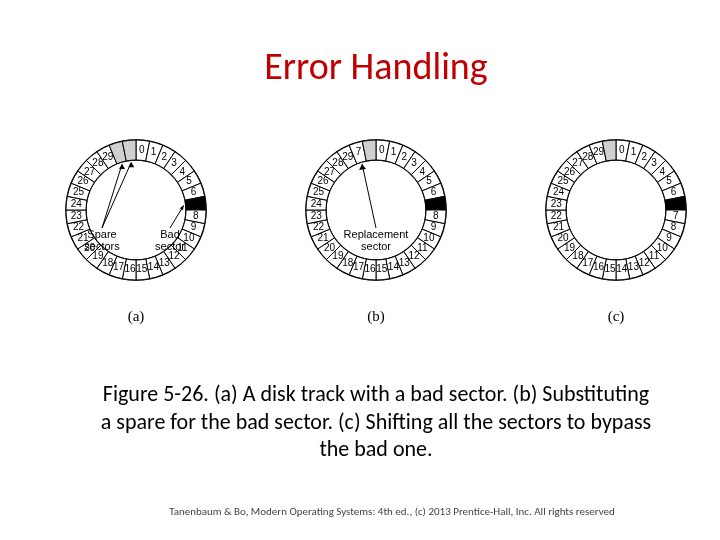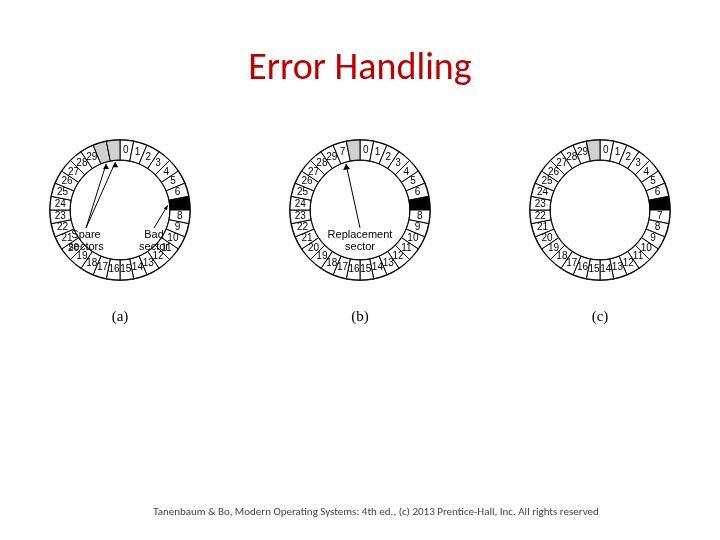--- a/index.html
+++ b/index.html
@@ -8,20 +8,21 @@
     width: 720px;
     height: 540px;
     background: #fff;
     font-family: Calibri, "Segoe UI", Arial, sans-serif;
     color: #000;
   }
   .slide {
     position: relative;
     width: 585px;
     height: 540px;
+    margin-left: 16px;
   }
   .title {
     position: absolute;
     top: 18px;
     left: 0;
     width: 720px;
     text-align: center;
     font-size: 38px;
     color: #c00000;
     font-weight: 400;
@@ -298,15 +299,16 @@
           <path d="M 61.110083688627846 21.797127138821836 A 70 70 0 0 1 73.21215973444367 15.328432724209947 L 80.86582838174549 33.806023374435675 A 50 50 0 0 0 72.22148834901989 38.42651938487274 Z" fill="#fff" stroke="#000" stroke-width="1"></path>
           <text x="71.71619579044012" y="27.084724139098704" class="sector-num" fill="#000">28</text>
           <path d="M 73.21215973444367 15.328432724209947 A 70 70 0 0 1 86.34367745887106 11.34503037177386 L 90.24548389919362 30.960735979838475 A 50 50 0 0 0 80.86582838174549 33.806023374435675 Z" fill="#fff" stroke="#000" stroke-width="1"></path>
           <text x="82.5829193647322" y="22.583579856067487" class="sector-num" fill="#000">29</text>
           <path d="M 86.34367745887106 11.34503037177386 A 70 70 0 0 1 99.99999999999999 10 L 99.99999999999999 30 A 50 50 0 0 0 90.24548389919362 30.960735979838475 Z" fill="#d0d0d0" stroke="#000" stroke-width="1"></path>
         </svg>
     <div class="sub">(c)</div>
   </div>
 </div>
 
+<div class="caption">Figure 5-26. (a) A disk track with a bad sector. (b) Substituting a spare for the bad sector. (c) Shifting all the sectors to bypass the bad one.</div>
 <div class="credit">Tanenbaum &amp; Bo, Modern Operating Systems: 4th ed., (c) 2013 Prentice-Hall, Inc. All rights reserved</div>
 
 </div>
 
 </body></html>

